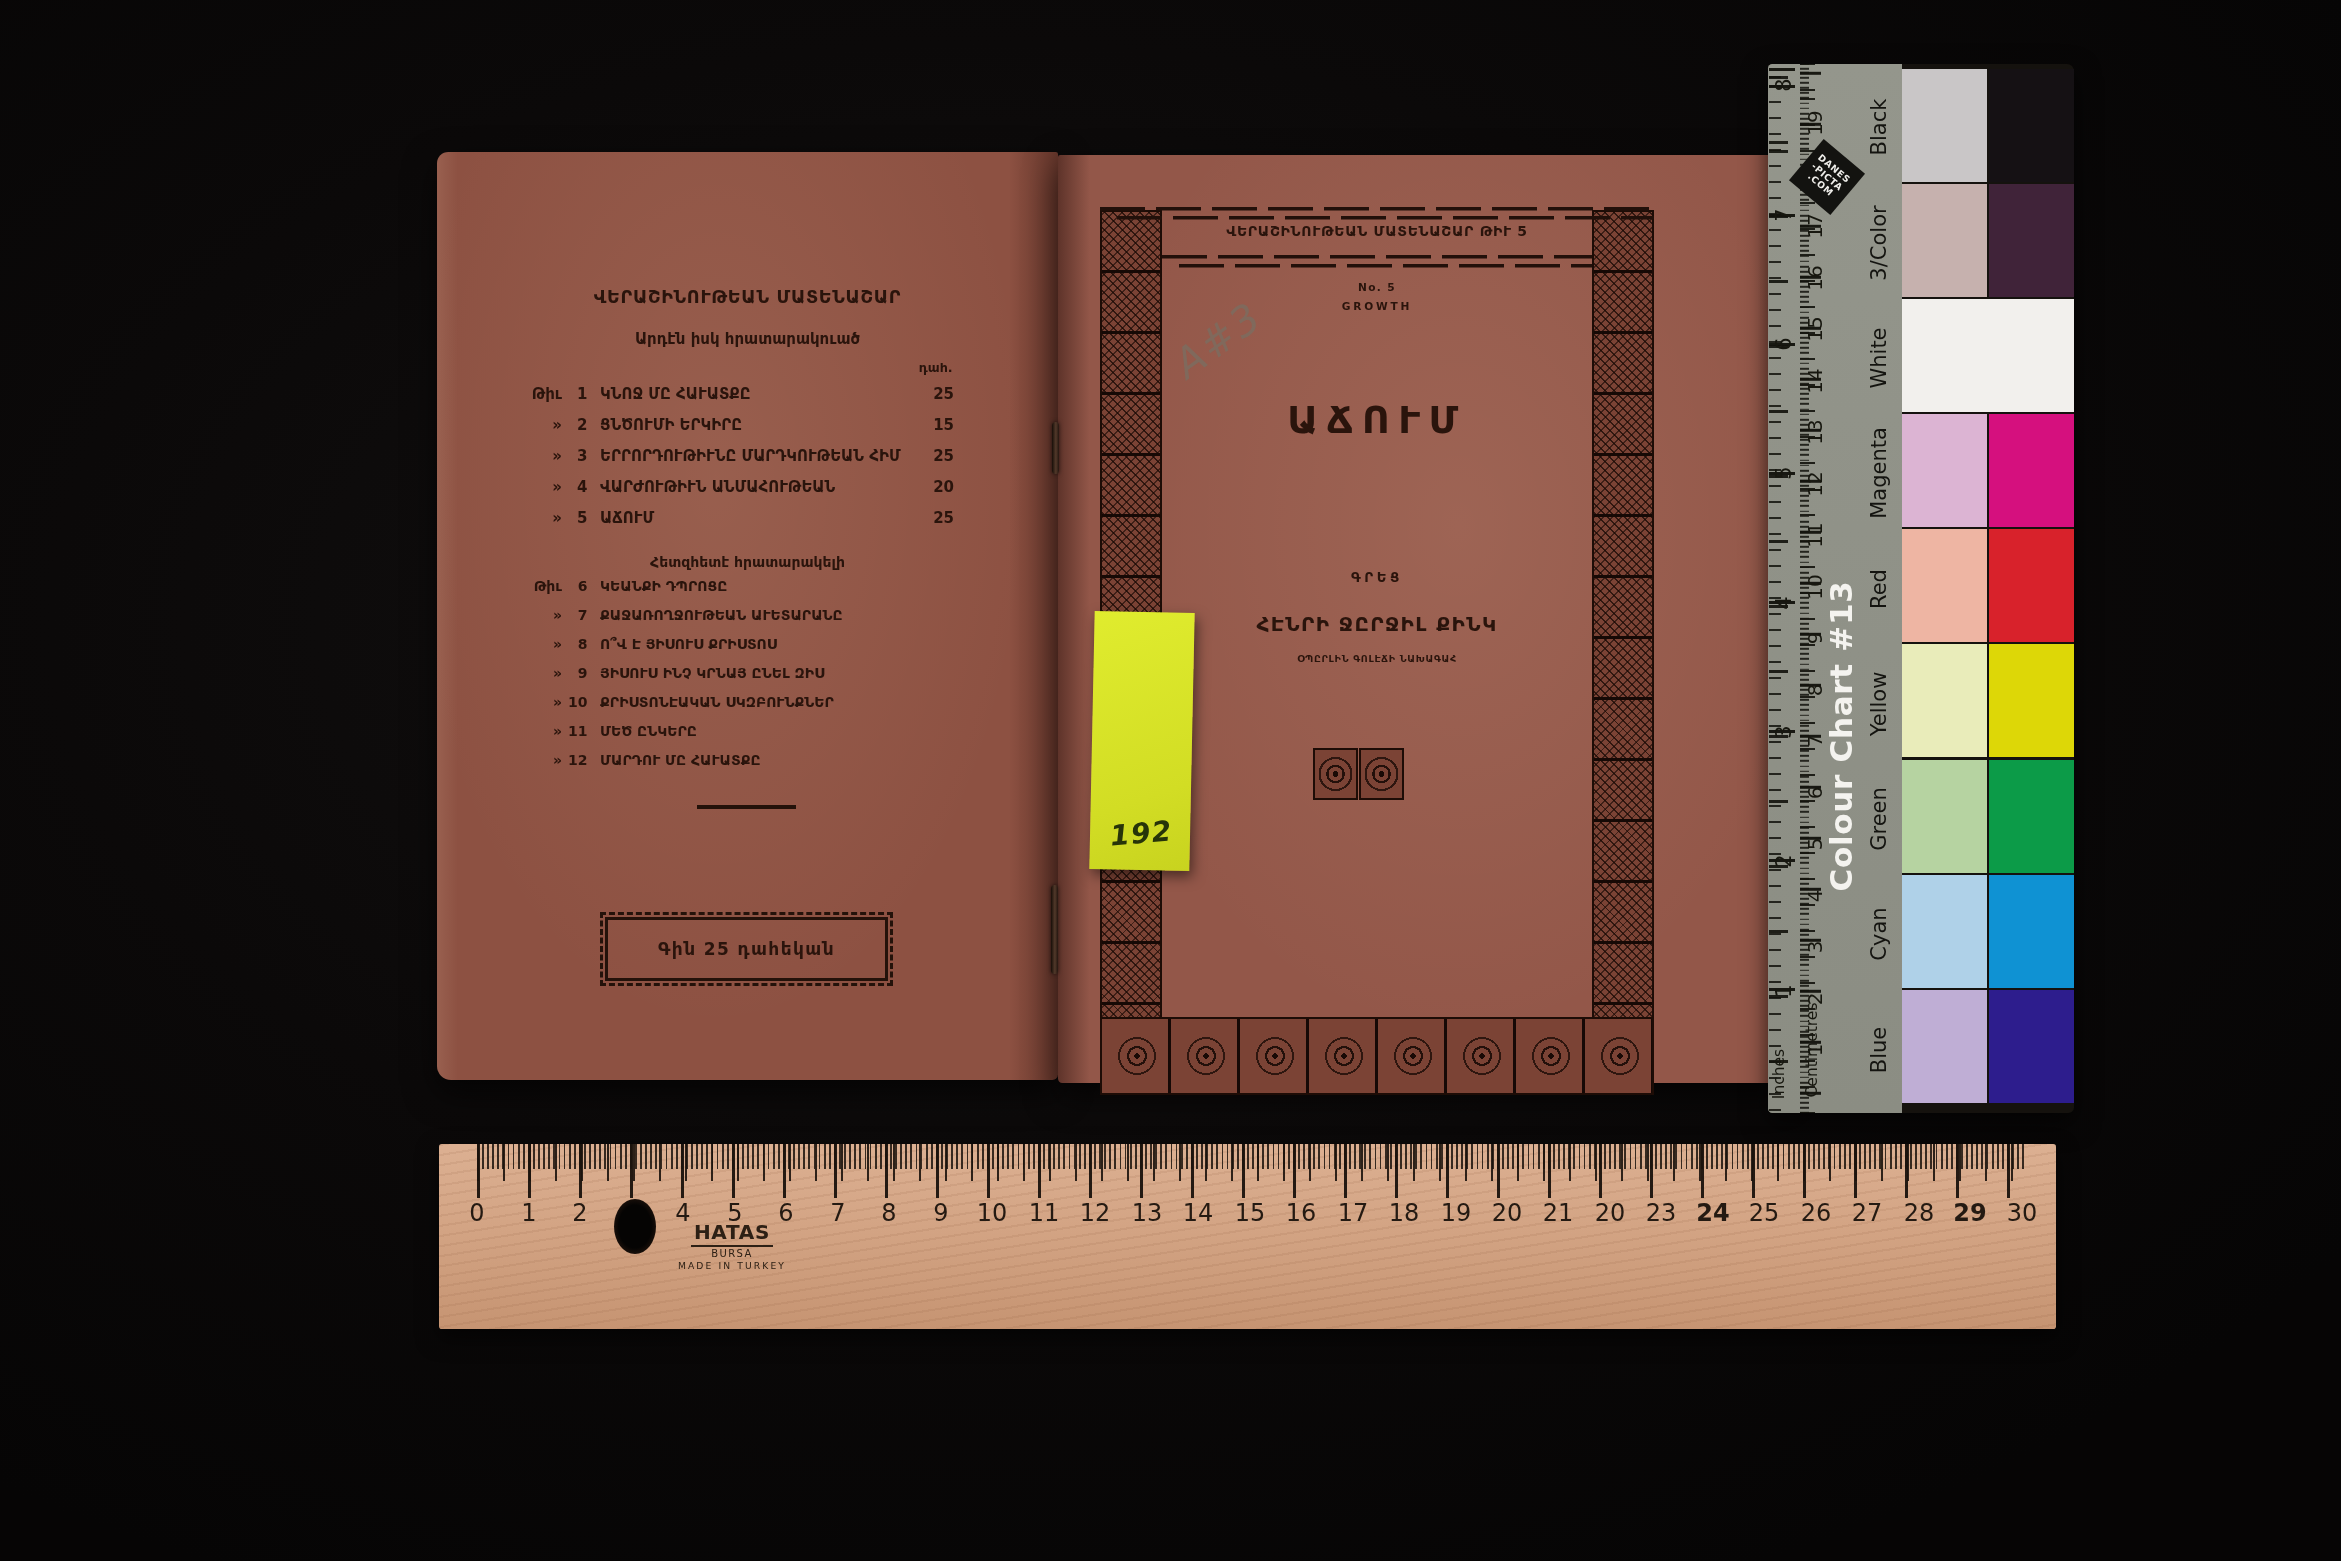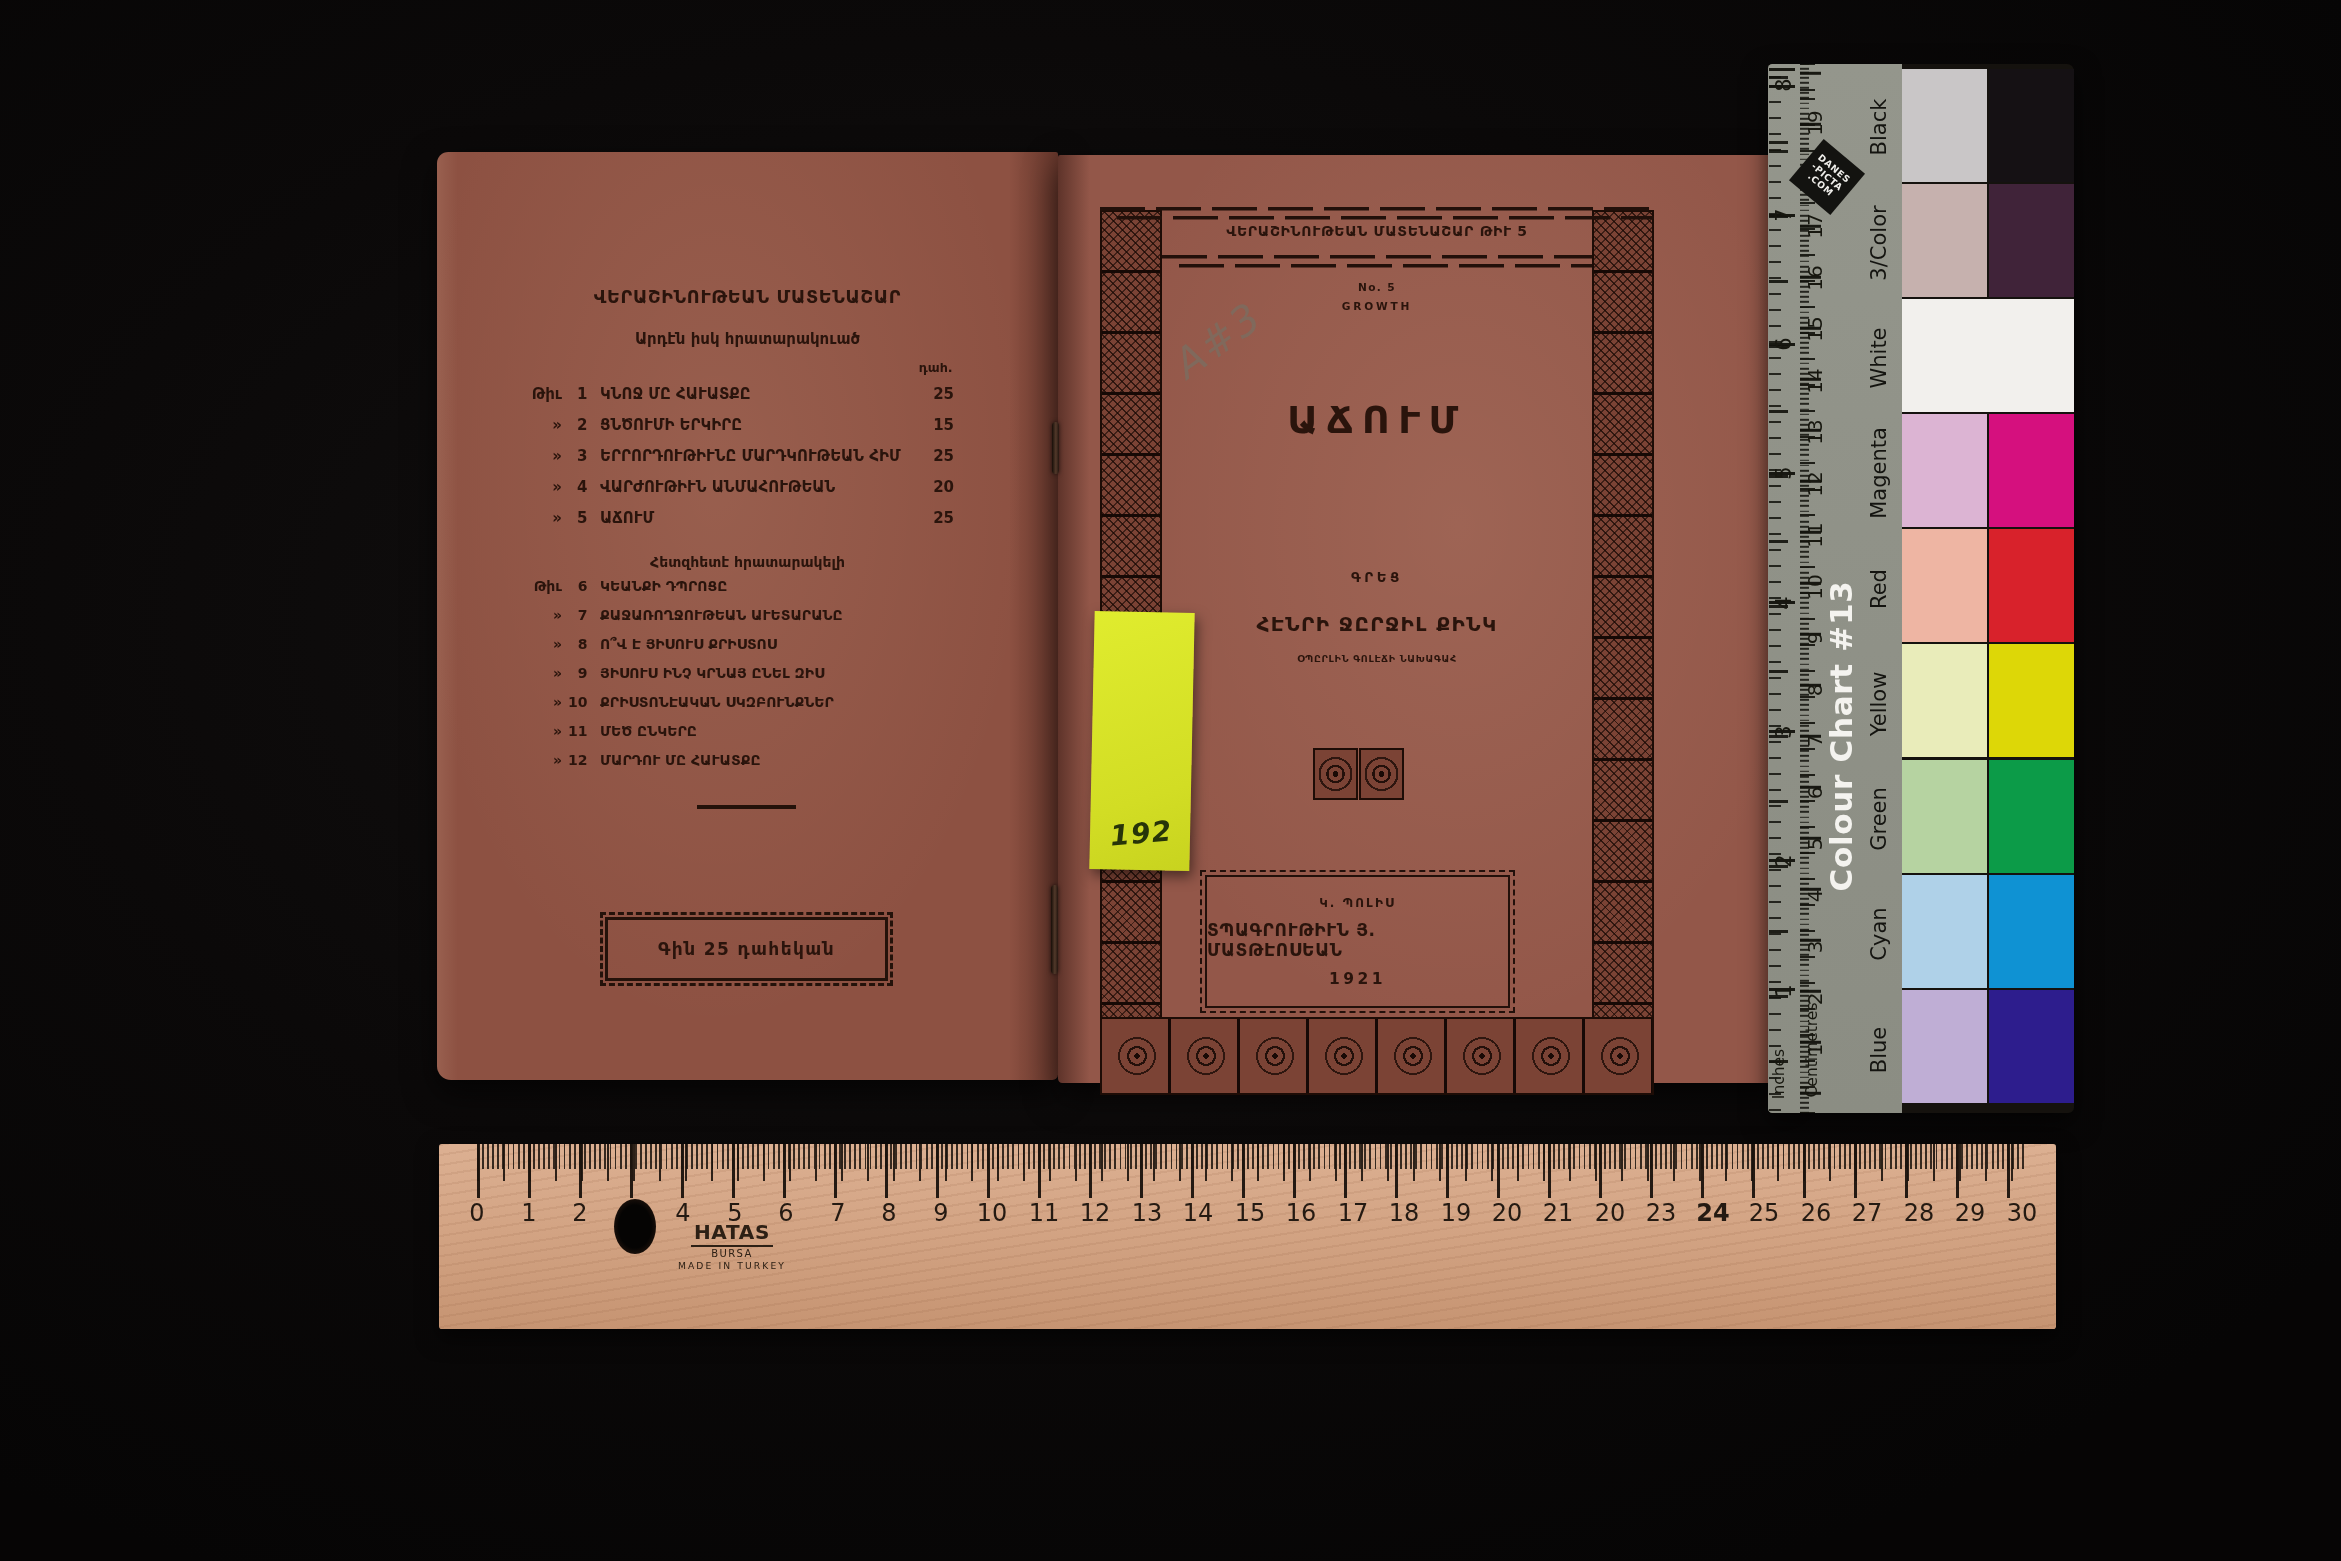--- a/index.html
+++ b/index.html
@@ -240,25 +240,20 @@
     <div id="rp-growth" class="abs">GROWTH</div>
     <div id="rp-pencil" class="abs">A#3</div>
     <div id="rp-title" class="abs">ԱՃՈՒՄ</div>
     <div id="rp-wrote" class="abs">ԳՐԵՑ</div>
     <div id="rp-author" class="abs">ՀԷՆՐԻ ՋԸՐՋԻԼ ՔԻՆԿ</div>
     <div id="rp-authorsub" class="abs">ՕՊԸՐԼԻՆ ԳՈԼԷՃԻ ՆԱԽԱԳԱՀ</div>
     <div id="rp-roses" class="abs">
       <div class="rose"></div>
       <div class="rose"></div>
     </div>
-    <div id="rp-pubbox" class="abs">
-      <div id="rp-city">Կ. ՊՈԼԻՍ</div>
-      <div id="rp-printer">ՏՊԱԳՐՈՒԹԻՒՆ Յ. ՄԱՏԹԷՈՍԵԱՆ</div>
-      <div id="rp-year">1921</div>
-    </div>
   </div>
 
   <div id="staple-top" class="abs staple"></div>
   <div id="staple-bottom" class="abs staple"></div>
 
   <div id="sticky" class="abs">
     <div id="sticky-num">192</div>
   </div>
 
   <div id="colour-chart" class="abs">
@@ -386,21 +381,21 @@
         <div class="wr-num" style="left: 1017px;">19</div>
         <div class="wr-num" style="left: 1068px;">20</div>
         <div class="wr-num" style="left: 1119px;">21</div>
         <div class="wr-num" style="left: 1171px;">20</div>
         <div class="wr-num" style="left: 1222px;">23</div>
         <div class="wr-num" style="left: 1274px; font-weight: bold;">24</div>
         <div class="wr-num" style="left: 1325px;">25</div>
         <div class="wr-num" style="left: 1377px;">26</div>
         <div class="wr-num" style="left: 1428px;">27</div>
         <div class="wr-num" style="left: 1480px;">28</div>
-        <div class="wr-num" style="left: 1531px;">29</div>
+        <div class="wr-num" style="left: 1531px; font-weight: bold;">29</div>
         <div class="wr-num" style="left: 1583px;">30</div>
       </div>
     <div id="wr-hole" class="abs"></div>
     <div id="wr-brand" class="abs">
       <div><span id="wr-hatas">HATAS</span></div>
       <div id="wr-bursa">BURSA</div>
       <div id="wr-made">MADE IN TURKEY</div>
     </div>
   </div>
 

